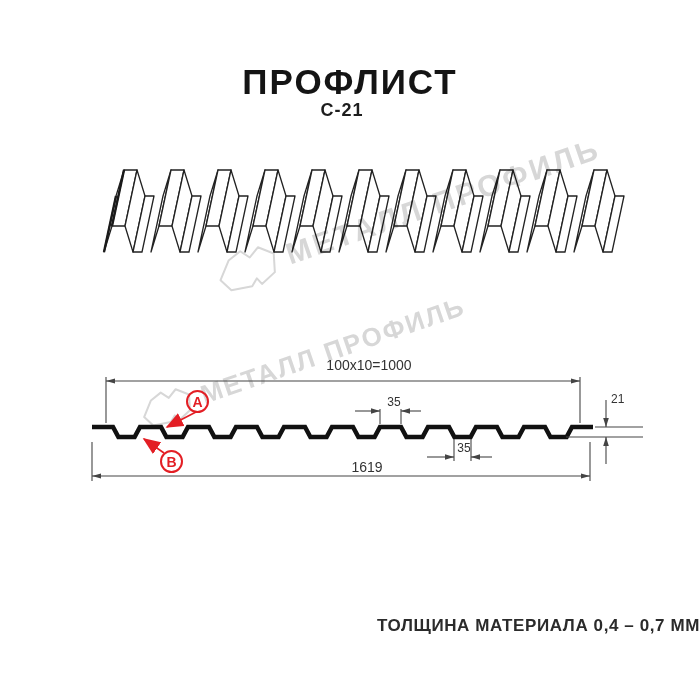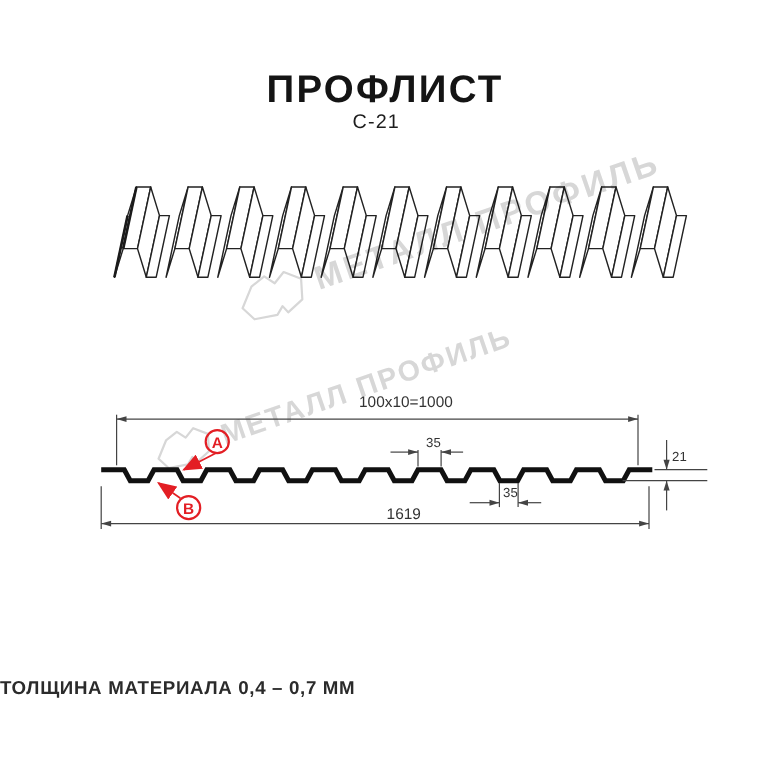--- a/index.html
+++ b/index.html
@@ -8,54 +8,54 @@
     font-family:"Liberation Sans",sans-serif;color:#1a1a1a;
   }
   .abs{position:absolute;}
   
   .title{
     top:62px;left:0;width:700px;text-align:center;
     font-size:35px;font-weight:800;letter-spacing:2px;color:#141414;
   }
   .subtitle{
     top:100px;left:0;width:684px;text-align:center;
-    font-size:18px;font-weight:400;letter-spacing:1px;color:#1d1d1d;
+    font-size:18px;font-weight:700;letter-spacing:1px;color:#1d1d1d;
   }
   
   .wm{
     display:flex;align-items:center;gap:9px;
     transform-origin:left center;transform:rotate(-19deg);
     mix-blend-mode:multiply;pointer-events:none;white-space:nowrap;
   }
   .wm-text{font-weight:700;color:#d7d7d7;}
   .wm1{left:218px;top:258px;}
   .wm1 .wm-text{font-size:30px;letter-spacing:3px;}
   .wm2{left:142px;top:398px;}
   .wm2 .wm-text{font-size:26px;letter-spacing:2px;}
   
   .layer{left:0;top:0;width:700px;height:700px;}
   
   .dim{font-size:12px;color:#333;white-space:nowrap;}
   .dim-c{transform:translateX(-50%);margin-left:26px;}
   .dim-top{left:343px;top:357px;font-size:14px;}
   .dim-u35{left:368px;top:395px;}
   .dim-l35{left:438px;top:441px;}
-  .dim-21{left:611px;top:408px;}
+  .dim-21{left:611px;top:392px;}
   .dim-1051{left:341px;top:459px;font-size:14px;}
   
   .callout{
     width:23px;height:23px;border:2.5px solid #e31e24;border-radius:50%;
     display:flex;align-items:center;justify-content:center;
     font-size:14px;font-weight:700;color:#e31e24;box-sizing:border-box;
   }
   .callout-a{left:186px;top:390px;}
   .callout-b{left:160px;top:450px;}
   
   .footer{
-    top:616px;left:0;width:700px;text-align:left;
+    top:616px;left:0;width:700px;text-align:right;
     font-size:17px;font-weight:600;letter-spacing:0.6px;color:#2b2b2b;
   }
 </style>
 </head>
 <body>
 
 <div class="canvas">
 
   <div class="abs title">ПРОФЛИСТ</div>
   <div class="abs subtitle">С-21</div>

